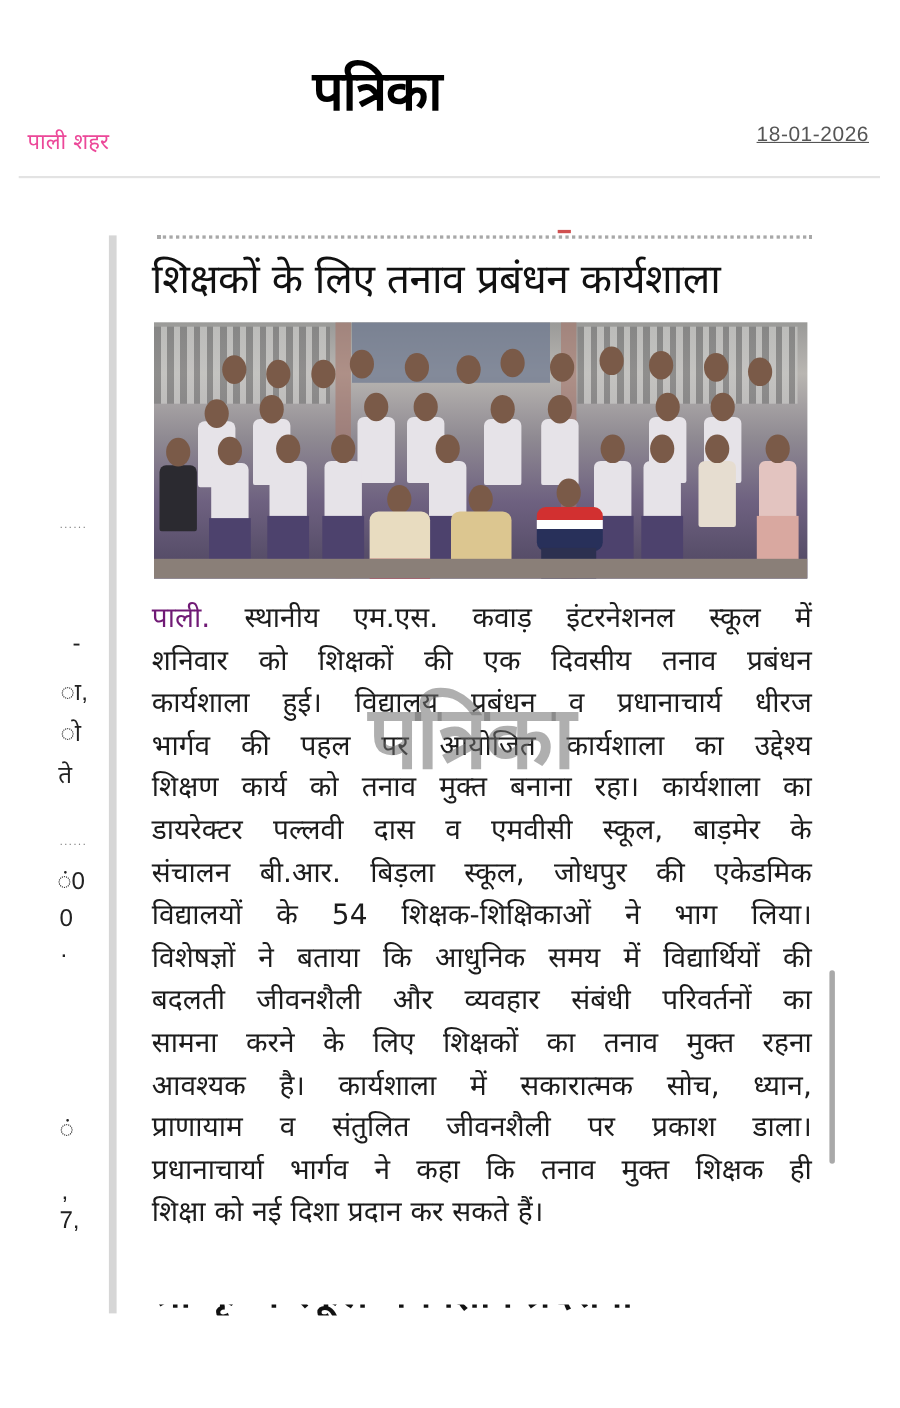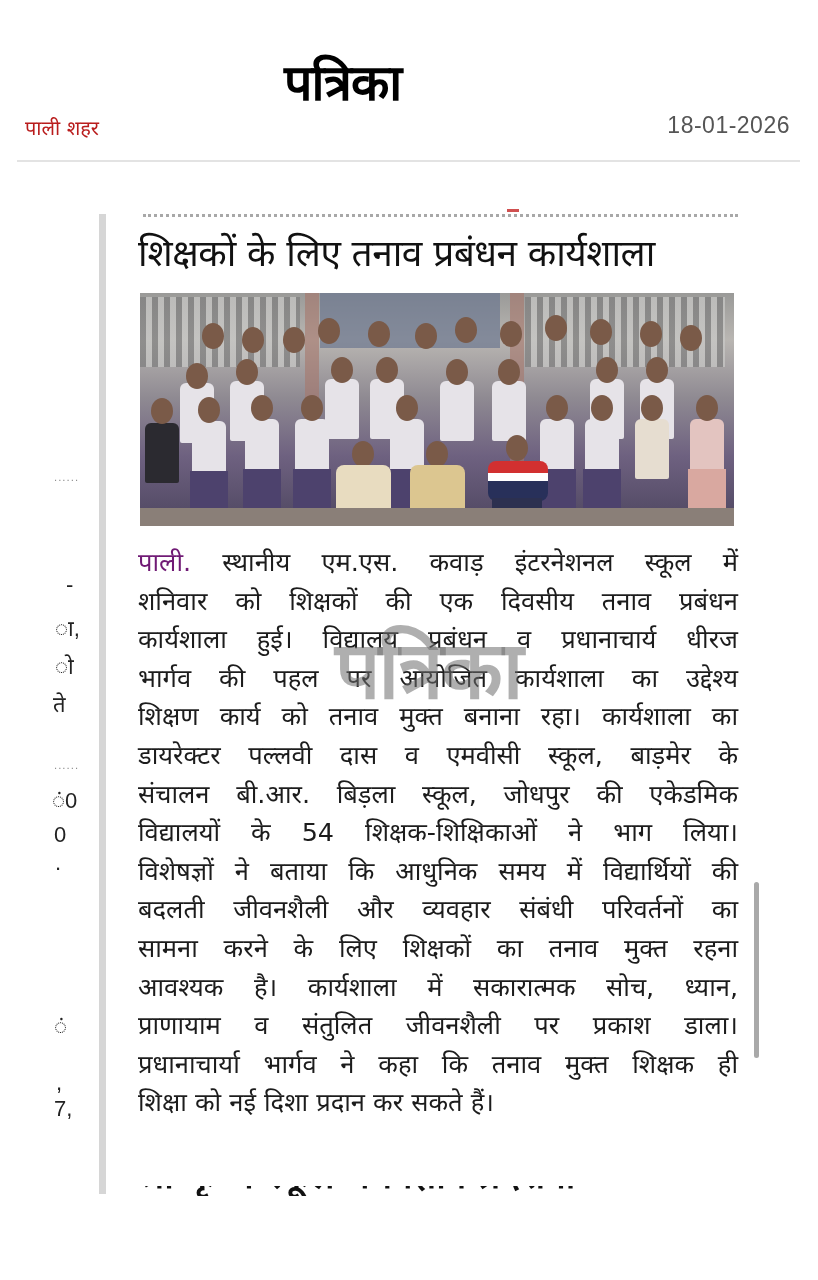--- a/index.html
+++ b/index.html
@@ -3,23 +3,23 @@
 <meta charset="utf-8">
 <style>
   html, body { margin:0; padding:0; background:#ffffff; }
   body { width:818px; height:1280px; position:relative; overflow:hidden;
          font-family:"DejaVu Sans", sans-serif; color:#1a1a1a; }
 
   
   .masthead { position:absolute; left:0; top:50px; width:818px; height:60px; }
   .logo { position:absolute; left:284px; top:6px; font-family:"DejaVu Serif", serif;
           font-weight:bold; font-size:50px; line-height:54px; color:#000; letter-spacing:-1px; }
-  .edition { position:absolute; left:25px; top:114px; font-size:20px; color:#b91c1c; }
-  .date { position:absolute; right:28px; top:112px; font-size:23px; color:#555;
-          font-family:"Liberation Sans", sans-serif; letter-spacing:0.5px; }
+  .edition { position:absolute; left:25px; top:114px; font-size:20px; color:#ec4899; }
+  .date { position:absolute; right:28px; top:112px; font-size:19px; color:#555;
+          font-family:"Liberation Sans", sans-serif; letter-spacing:0.5px;text-decoration:underline; }
   .header-divider { position:absolute; left:17px; top:160px; width:783px; height:2px; background:#e3e3e3; }
 
   
   .left-bar { position:absolute; left:99px; top:214px; width:7px; height:980px; background:#d6d6d6; }
   .left-frag { position:absolute; font-size:22px; color:#222; font-family:"Liberation Sans", sans-serif; }
   .left-dots { position:absolute; font-size:10px; color:#888; letter-spacing:1px; }
 
   .dotted-rule { position:absolute; left:143px; top:214px; width:595px; height:0;
                  border-top:3px dotted #a8a8a8; }
   .rule-mark { position:absolute; left:507px; top:209px; width:12px; height:3px; background:#d05050; }

